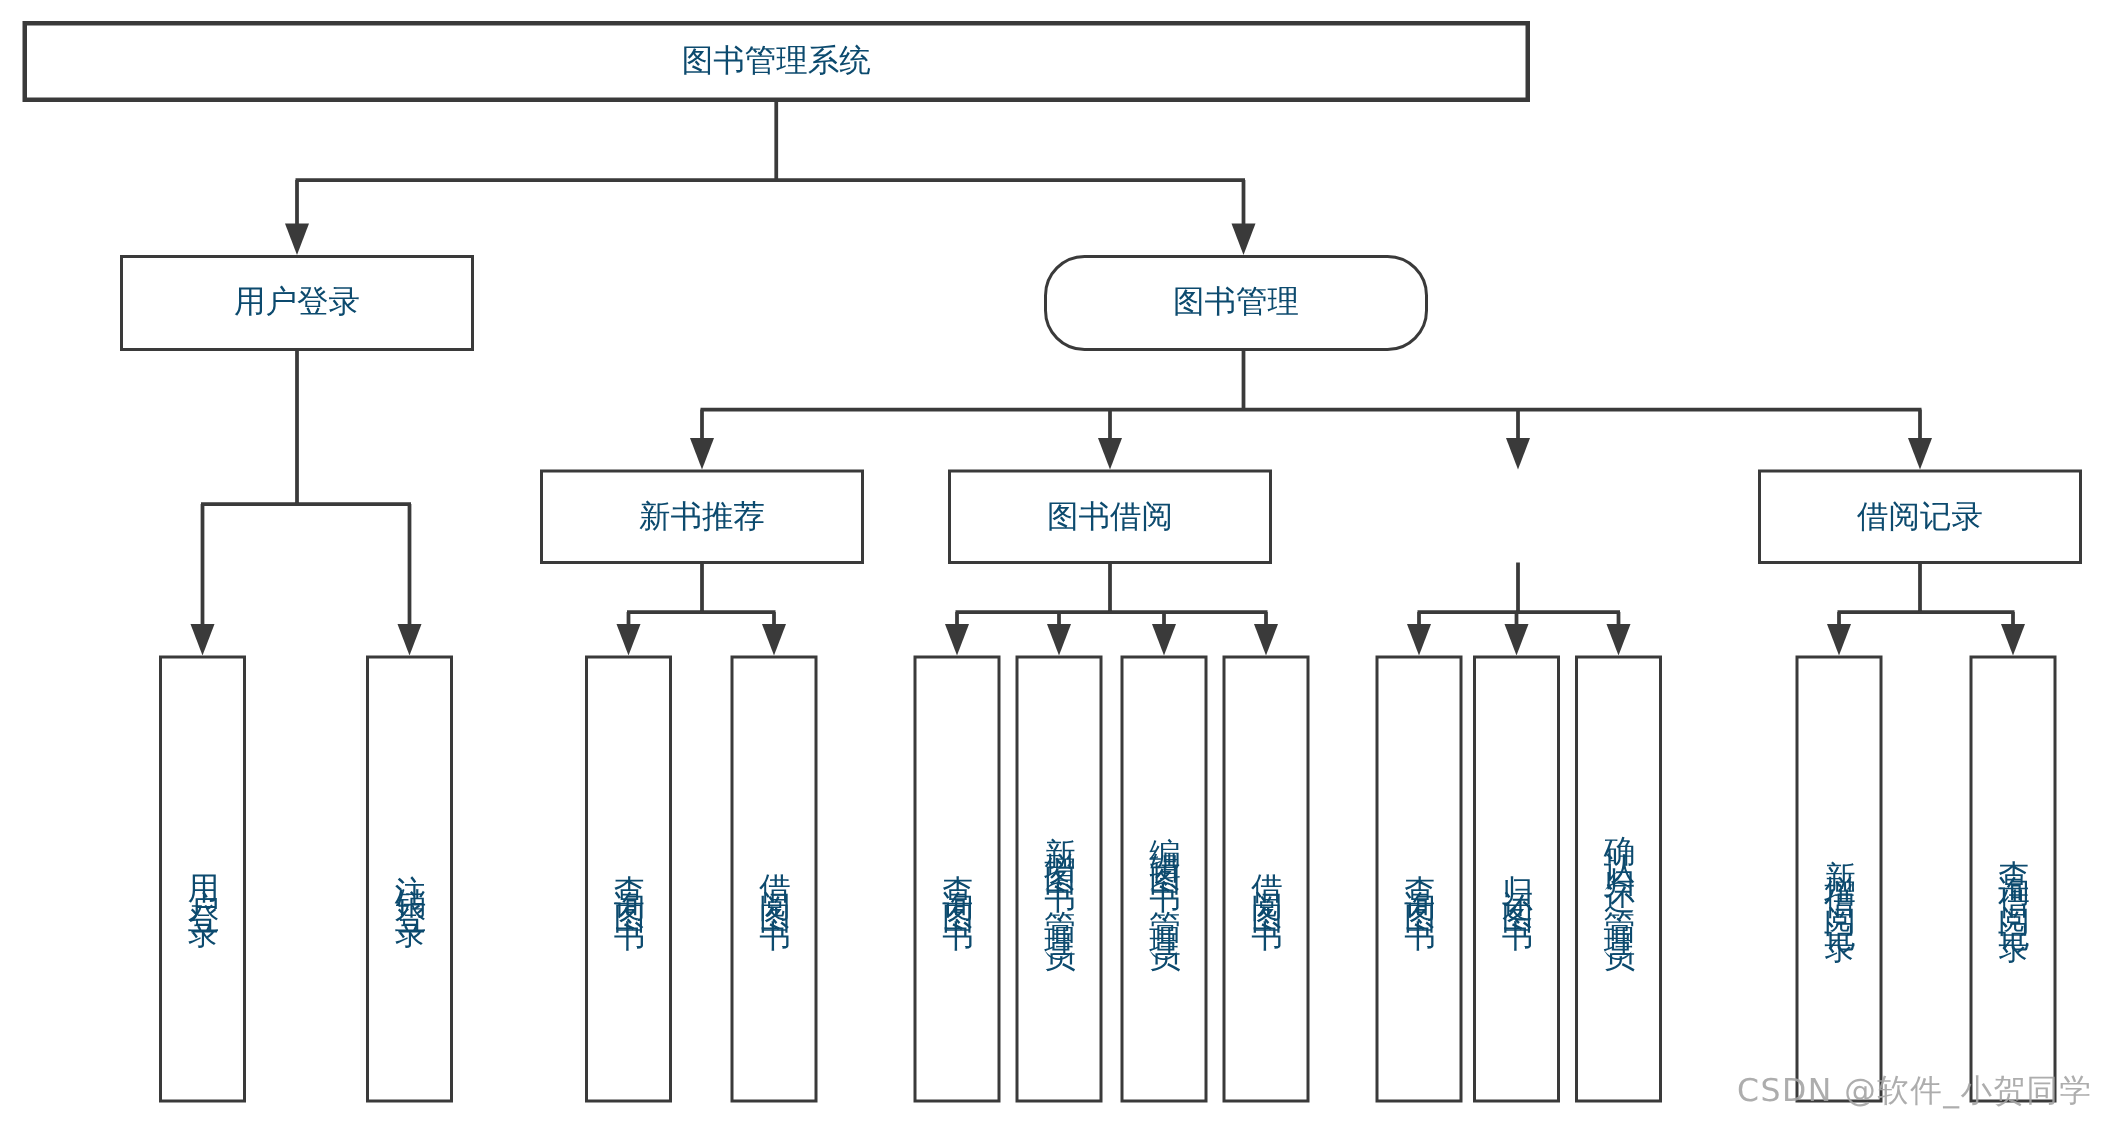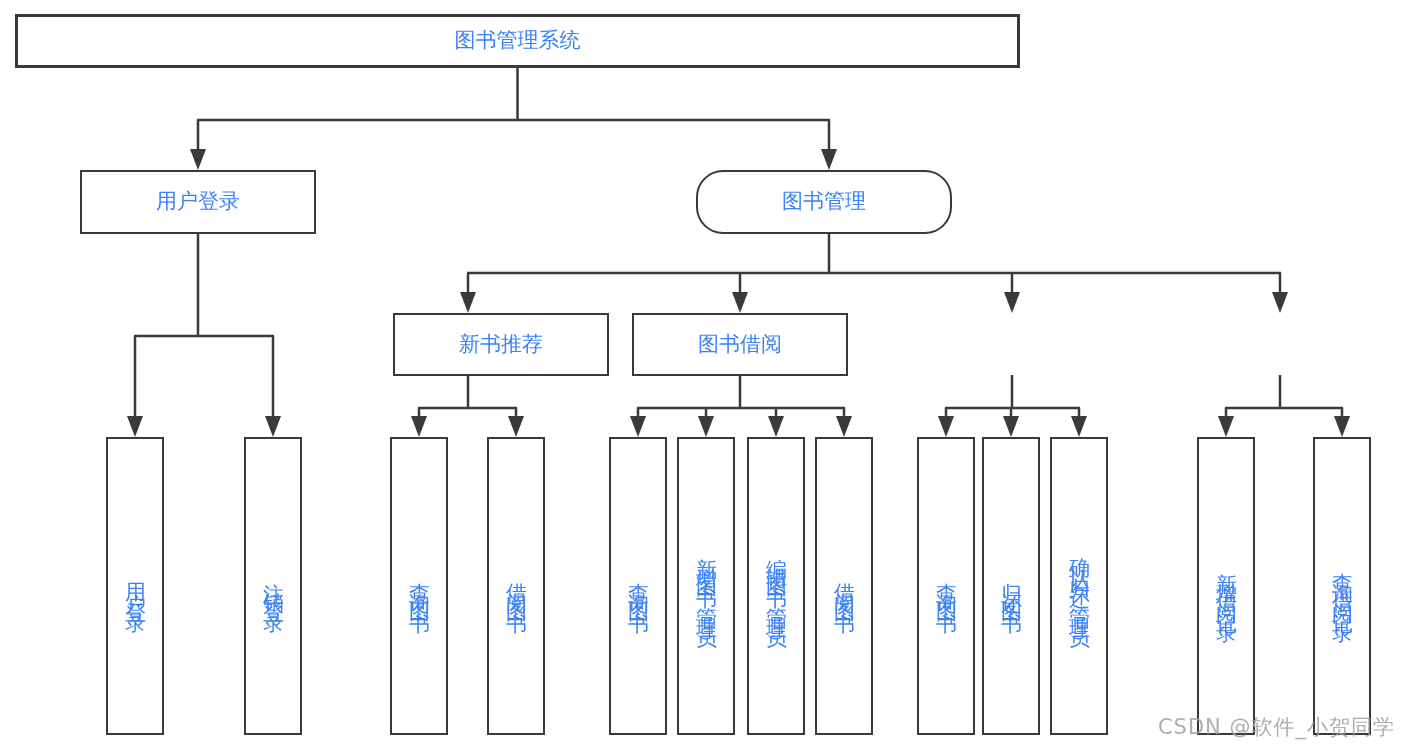--- a/index.html
+++ b/index.html
@@ -6,21 +6,21 @@
   body { font-family:"DejaVu Sans", sans-serif; }
   .stage {
     position:relative; width:1405px; height:747px;
     background:#ffffff; overflow:hidden; color:#333333;
   }
   .connectors { position:absolute; left:0; top:0; pointer-events:none; }
   .node {
     position:absolute; box-sizing:border-box;
     border:2px solid #3a3a3a; background:#ffffff;
     display:flex; align-items:center; justify-content:center;
-    font-size:21px; color:#3b82f6; text-align:center;
+    font-size:21px; color:#0c4a6e; text-align:center;
     line-height:1.2; white-space:nowrap;
   }
   .root-node { border-width:3px; }
   .vnode {
     writing-mode:vertical-rl; text-orientation:mixed;
     letter-spacing:10px; font-size:21px;
     white-space:normal;
   }
   .watermark {
     position:absolute; right:10px; bottom:6px;
@@ -71,22 +71,23 @@
       <polygon points="1218,416 1234,416 1226,437"></polygon>
       <polygon points="1334,416 1350,416 1342,437"></polygon>
     </g>
   </svg>
 
   <div class="node root-node" style="left:15px; top:14px; width:1005px; height:54px;">图书管理系统</div>
 
   <div class="node" style="left:80px; top:170px; width:236px; height:64px;">用户登录</div>
   <div class="node" style="left:696px; top:170px; width:256px; height:64px;border-radius:27px;">图书管理</div>
 
-  <div class="node" style="left:360px; top:313px; width:216px; height:63px;margin-left:33px;">新书推荐</div>
+  <div class="node" style="left:360px; top:313px; width:216px; height:63px;">新书推荐</div>
   <div class="node" style="left:632px; top:313px; width:216px; height:63px;text-align:right;">图书借阅</div>
+  <div class="node" style="left:1172px; top:313px; width:216px; height:63px;">借阅记录</div>
 
   <div class="node vnode" style="left:106px; top:437px; width:58px; height:298px;">用户登录</div>
   <div class="node vnode" style="left:244px; top:437px; width:58px; height:298px;">注销登录</div>
 
   <div class="node vnode" style="left:390px; top:437px; width:58px; height:298px;">查询图书</div>
   <div class="node vnode" style="left:487px; top:437px; width:58px; height:298px;">借阅图书</div>
 
   <div class="node vnode" style="left:609px; top:437px; width:58px; height:298px;">查询图书</div>
   <div class="node vnode" style="left:677px; top:437px; width:58px; height:298px;">新增图书（管理员）</div>
   <div class="node vnode" style="left:747px; top:437px; width:58px; height:298px;">编辑图书（管理员）</div>

